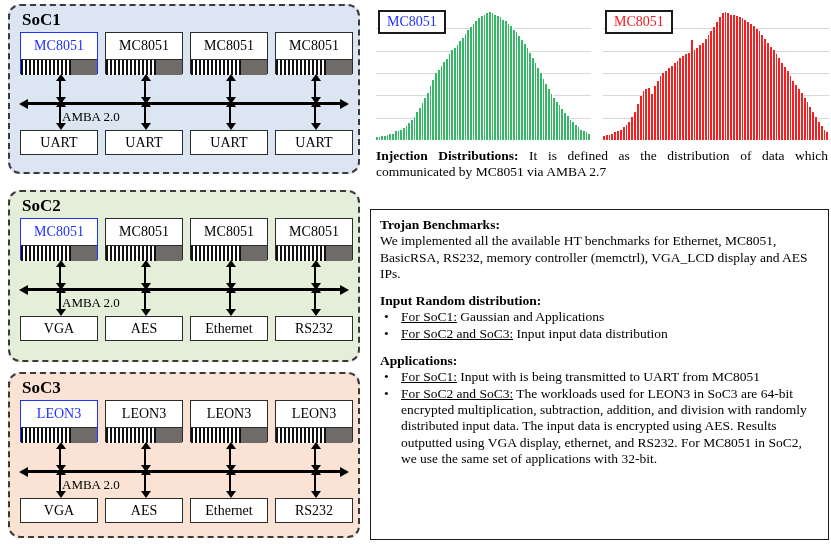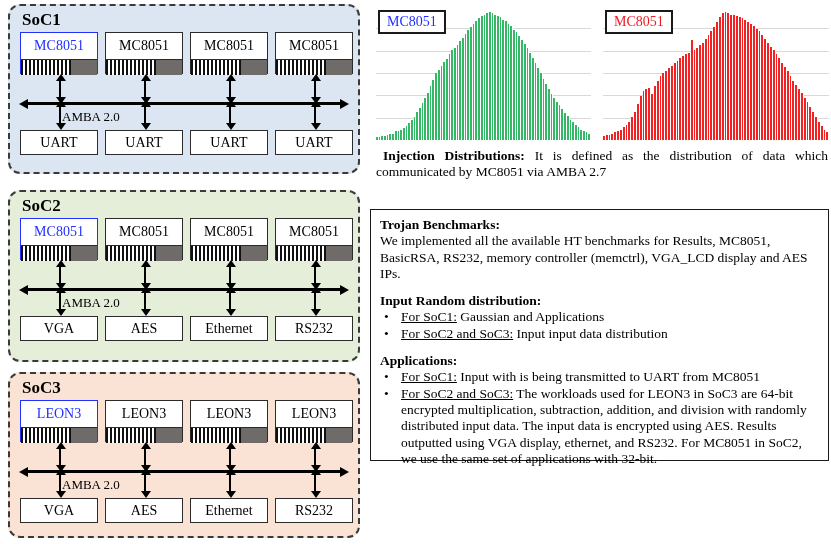--- a/index.html
+++ b/index.html
@@ -53,21 +53,21 @@
   .chart .grid{position:absolute;left:0;right:0;height:1px;background:#d9d9d9;}
   .bars{position:absolute;left:0;right:0;bottom:0;top:0;
         display:flex;align-items:flex-end;}
   .bars i{display:block;flex:1 1 auto;}
   .chart-badge{position:absolute;box-sizing:border-box;background:#fff;
       border:2px solid #1a1a1a;font-size:14px;padding:1px 7px;
       line-height:18px;white-space:nowrap;z-index:3;}
 
   .caption{position:absolute;font-size:13.5px;line-height:16px;
            text-align:justify;}
-  .caption b{font-weight:bold;margin-left:7px;}
+  .caption b{font-weight:bold;}
 
   .infobox{position:absolute;box-sizing:border-box;border:1.5px solid #1a1a1a;
            background:#fff;padding:7px 9px 6px 9px;font-size:13.5px;
            line-height:16.3px;}
   .infobox h4{margin:0;font-size:13.5px;font-weight:bold;}
   .infobox p{margin:0;}
   .infobox .gap{height:11px;}
   .bullets{margin:0;padding:0;list-style:none;}
   .bullets li{position:relative;padding-left:21px;margin:0;}
   .bullets li .dot{position:absolute;left:4px;top:0;}
@@ -394,23 +394,23 @@
         <i style="height: 7.68px; background: rgb(243, 34, 34); border-right: 0.5px solid rgb(255, 255, 255);"></i>
       </div>
     </div>
     <div class="chart-badge" style="left: 605px; top: 10px; color: rgb(238, 27, 36);">MC8051</div>
   </div>
 
 <div class="caption" style="left:376px;top:148px;width:452px;">
   <b>Injection Distributions:</b><span> It is defined as the distribution of data which communicated by MC8051 via AMBA 2.7</span>
 </div>
 
-<div class="infobox" style="left:370px;top:209px;width:459px;height:252px;">
+<div class="infobox" style="left:370px;top:209px;width:459px;height:331px;">
   <h4>Trojan Benchmarks:</h4>
-  <p>We implemented all the available HT benchmarks for Results, MC8051, BasicRSA, RS232, memory controller (memctrl), VGA_LCD display and AES IPs.</p>
+  <p>We implemented all the available HT benchmarks for Ethernet, MC8051, BasicRSA, RS232, memory controller (memctrl), VGA_LCD display and AES IPs.</p>
   <div class="gap"></div>
   <h4>Input Random distribution:</h4>
   <ul class="bullets" id="packet-list">
       <li><span class="dot">•</span><span class="u">For SoC1:</span><span> Gaussian and Applications</span></li>
       <li><span class="dot">•</span><span class="u">For SoC2 and SoC3:</span><span> Input input data distribution</span></li>
     </ul>
   <div class="gap"></div>
   <h4>Applications:</h4>
   <ul class="bullets" id="apps-list">
       <li><span class="dot">•</span><span class="u">For SoC1:</span><span> Input with is being transmitted to UART from MC8051</span></li>

